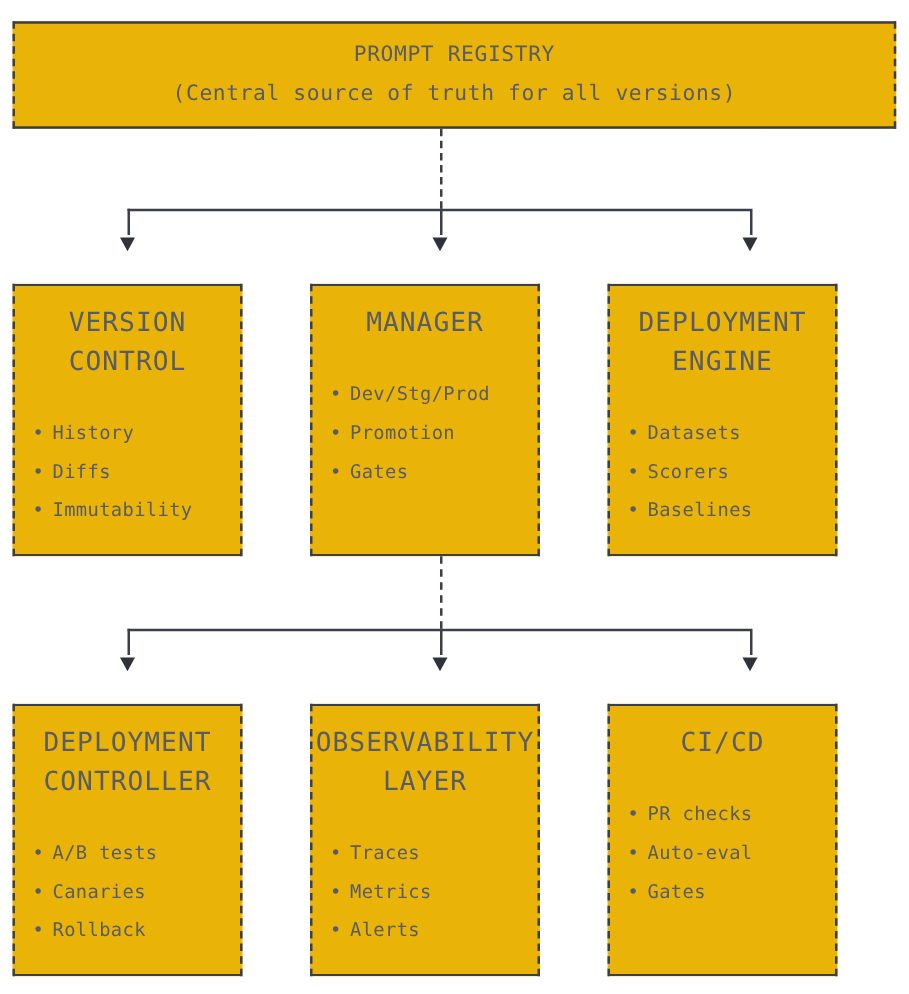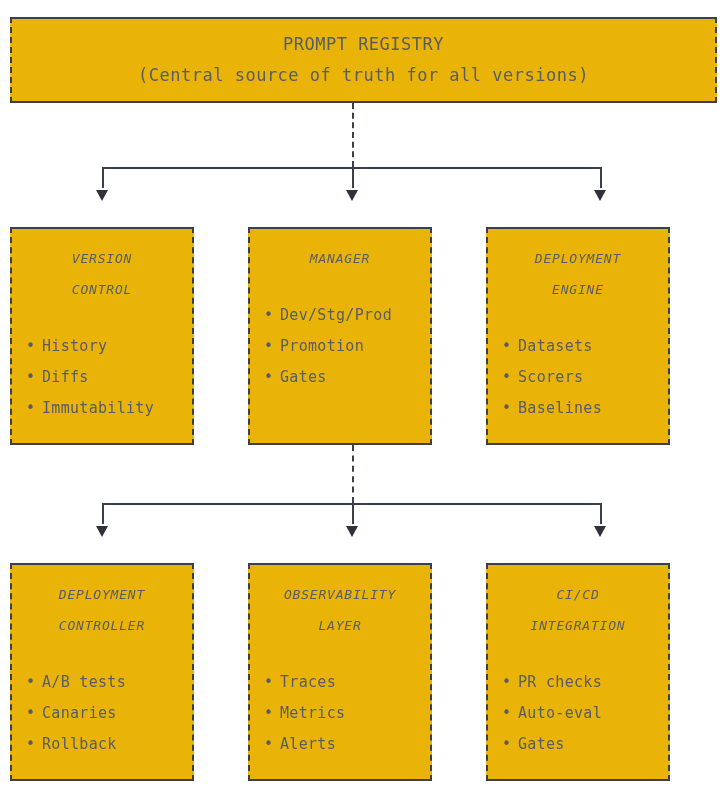--- a/index.html
+++ b/index.html
@@ -59,26 +59,25 @@
   }
   .row-mid .node.card { top: 227px; }
   .row-bot .node.card { top: 563px; height: 218px; }
 
   .col-1 { left: 10px; }
   .col-2 { left: 248px; }
   .col-3 { left: 486px; }
 
   .card-title {
     text-align: center;
-    font-size: 13px;
+    font-size: 21px;
     line-height: 31px;
     letter-spacing: 0.8px;
     white-space: pre;
     overflow: visible;
-    font-style: italic;
   }
   .card-list {
     margin: 0;
     padding: 0;
     list-style: none;
     margin-top: 26px;
   }
   .card-list li {
     font-size: 15px;
     line-height: 31px;
@@ -224,21 +223,20 @@
       <div class="card-title">LAYER</div>
       <ul class="card-list">
         <li><span class="bullet">•</span><span>Traces</span></li>
         <li><span class="bullet">•</span><span>Metrics</span></li>
         <li><span class="bullet">•</span><span>Alerts</span></li>
       </ul>
     </div>
 
     <div class="node card col-3">
       <div class="card-title">CI/CD</div>
-      <div class="card-title">INTEGRATION</div>
       <ul class="card-list">
         <li><span class="bullet">•</span><span>PR checks</span></li>
         <li><span class="bullet">•</span><span>Auto-eval</span></li>
         <li><span class="bullet">•</span><span>Gates</span></li>
       </ul>
     </div>
 
   </div>
 
 </div>

